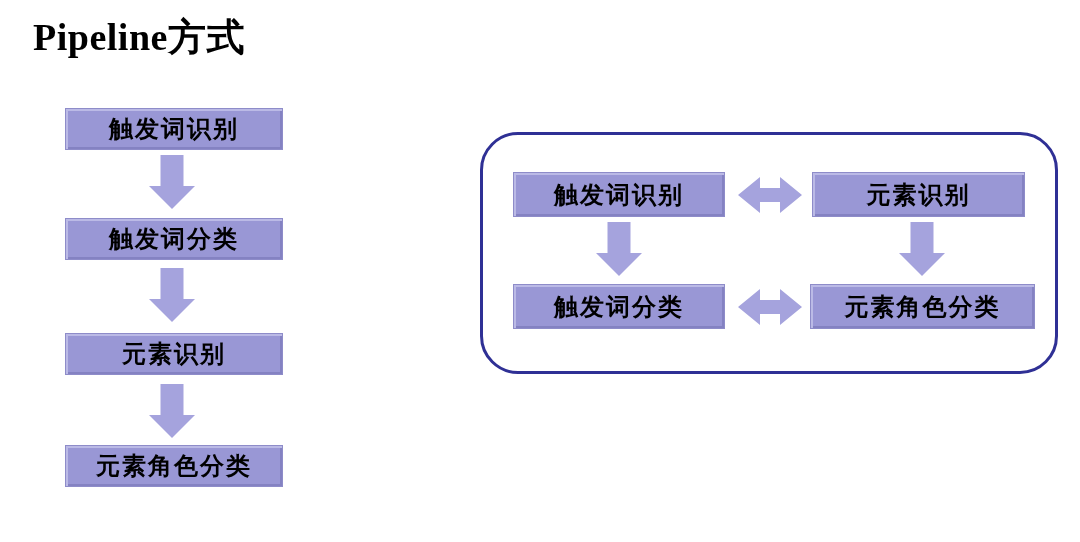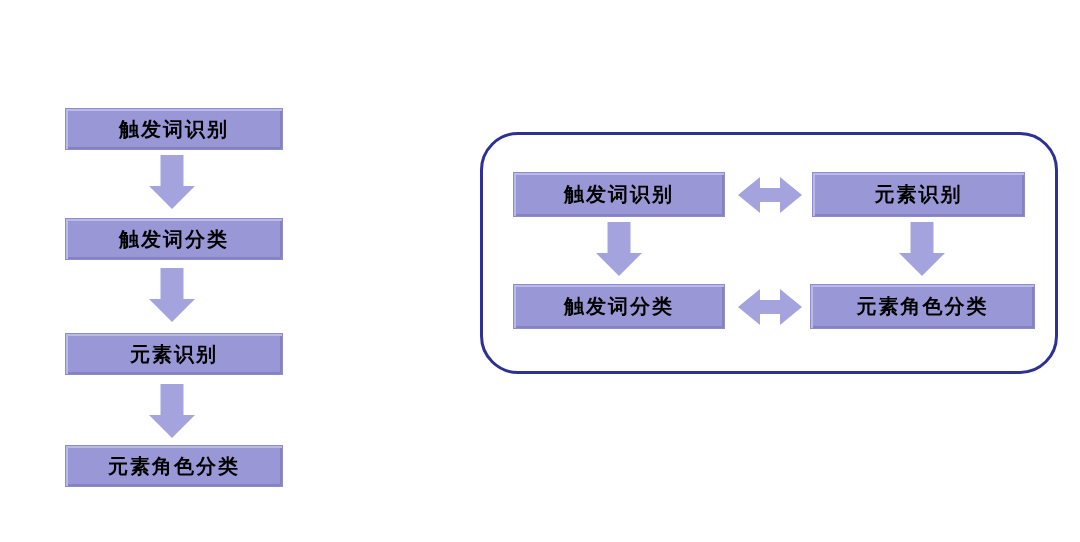--- a/index.html
+++ b/index.html
@@ -27,21 +27,21 @@
   .title-joint    { left: 588px; top: 12px; }
 
   .step-box {
     position: absolute;
     background: #9997d5;
     border: 1px solid #8e8cc9;
     box-shadow: inset 2px 2px 0 #bbbae6, inset -2px -2px 0 #8482c2;
     display: flex;
     align-items: center;
     justify-content: center;
-    font-size: 20px;
+    font-size: 24px;
     font-weight: bold;
     letter-spacing: 2px;
     white-space: nowrap;
     box-sizing: border-box;
   }
 
   
   .pbox  { left: 65px; width: 218px; height: 42px; }
   .pbox1 { top: 108px; }
   .pbox2 { top: 218px; }
@@ -83,20 +83,21 @@
 
   
   .darrow-top    { left: 738px; top: 177px; }
   .darrow-bottom { left: 738px; top: 289px; }
 </style>
 </head>
 <body>
 
 <div class="canvas">
 
+  <div class="title title-pipeline">Pipeline方式</div>
 
   <div class="step-box pbox pbox1">触发词识别</div>
 
   <span class="arrow parrow1">
     <svg width="46" height="54" viewBox="0 0 46 54">
       <path d="M11.5 0 H34.5 V31 H46 L23 54 L0 31 H11.5 Z" fill="#a5a3dd"></path>
     </svg>
   </span>
 
   <div class="step-box pbox pbox2">触发词分类</div>

